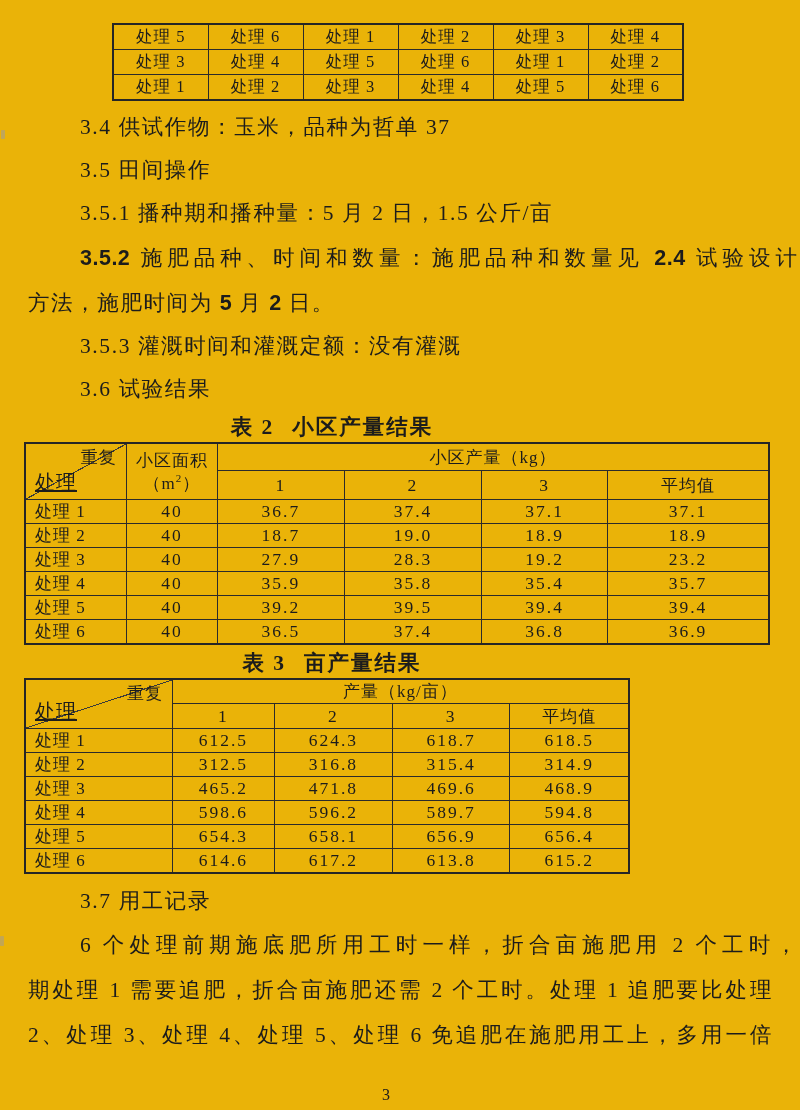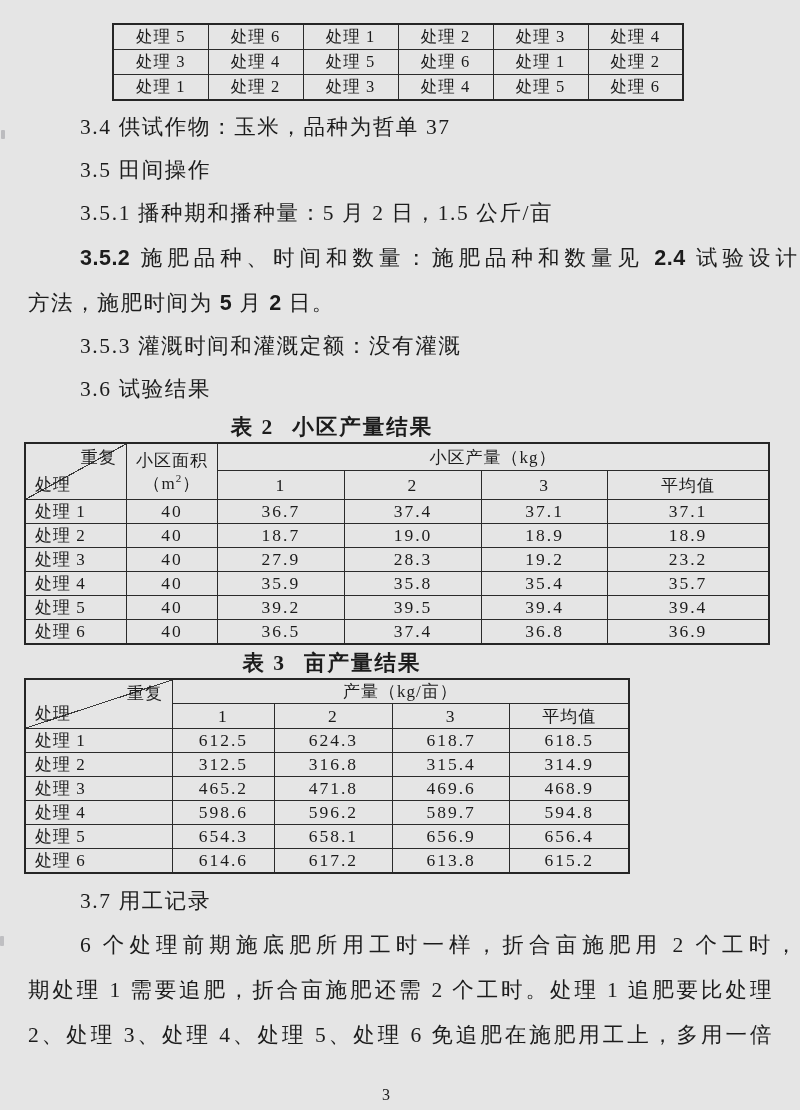--- a/index.html
+++ b/index.html
@@ -4,21 +4,21 @@
 <style>
   html,body{margin:0;padding:0;}
   body{
     width:800px;height:1110px;
     background:#ffffff;
     font-family:"Liberation Serif","DejaVu Serif",serif;
     color:#1c1c1c;
     position:relative;
     overflow:hidden;
   }
-  .page{position:absolute;inset:0;background:#e5e5e5;}
+  .page{position:absolute;inset:0;background:#eab308;}
 
   
   table{border-collapse:collapse;table-layout:fixed;width:100%;}
   td{
     border:1.6px solid #2b2b2b;
     text-align:center;
     vertical-align:middle;
     font-size:17px;
     letter-spacing:1px;
     padding:0 2px;
@@ -67,21 +67,21 @@
   sup{font-size:11px;}
 
   
   td.diag{position:relative;padding:0;margin-left:44px;}
   .diag-line{
     position:absolute;inset:0;
     background:linear-gradient(to bottom right,
       transparent 49.4%, #3a3a3a 49.4%, #3a3a3a 50.6%, transparent 50.6%);
   }
   .diag-tr{position:absolute;top:2px;right:9px;font-size:17px;letter-spacing:1px;}
-  .diag-bl{position:absolute;bottom:3px;left:9px;font-size:17px;letter-spacing:1px;}
+  .diag-bl{position:absolute;bottom:3px;left:9px;font-size:20px;letter-spacing:1px;text-decoration:underline;}
 
   
   .page-number{
     position:absolute;left:0;top:1086px;width:772px;text-align:center;
     font-size:16px;
   }
   .speck{position:absolute;background:#9a9aa0;border-radius:1px;}
   .speck1{left:1px;top:130px;width:4px;height:9px;opacity:.55;}
   .speck2{left:0;top:936px;width:4px;height:10px;opacity:.5;}
 </style>

